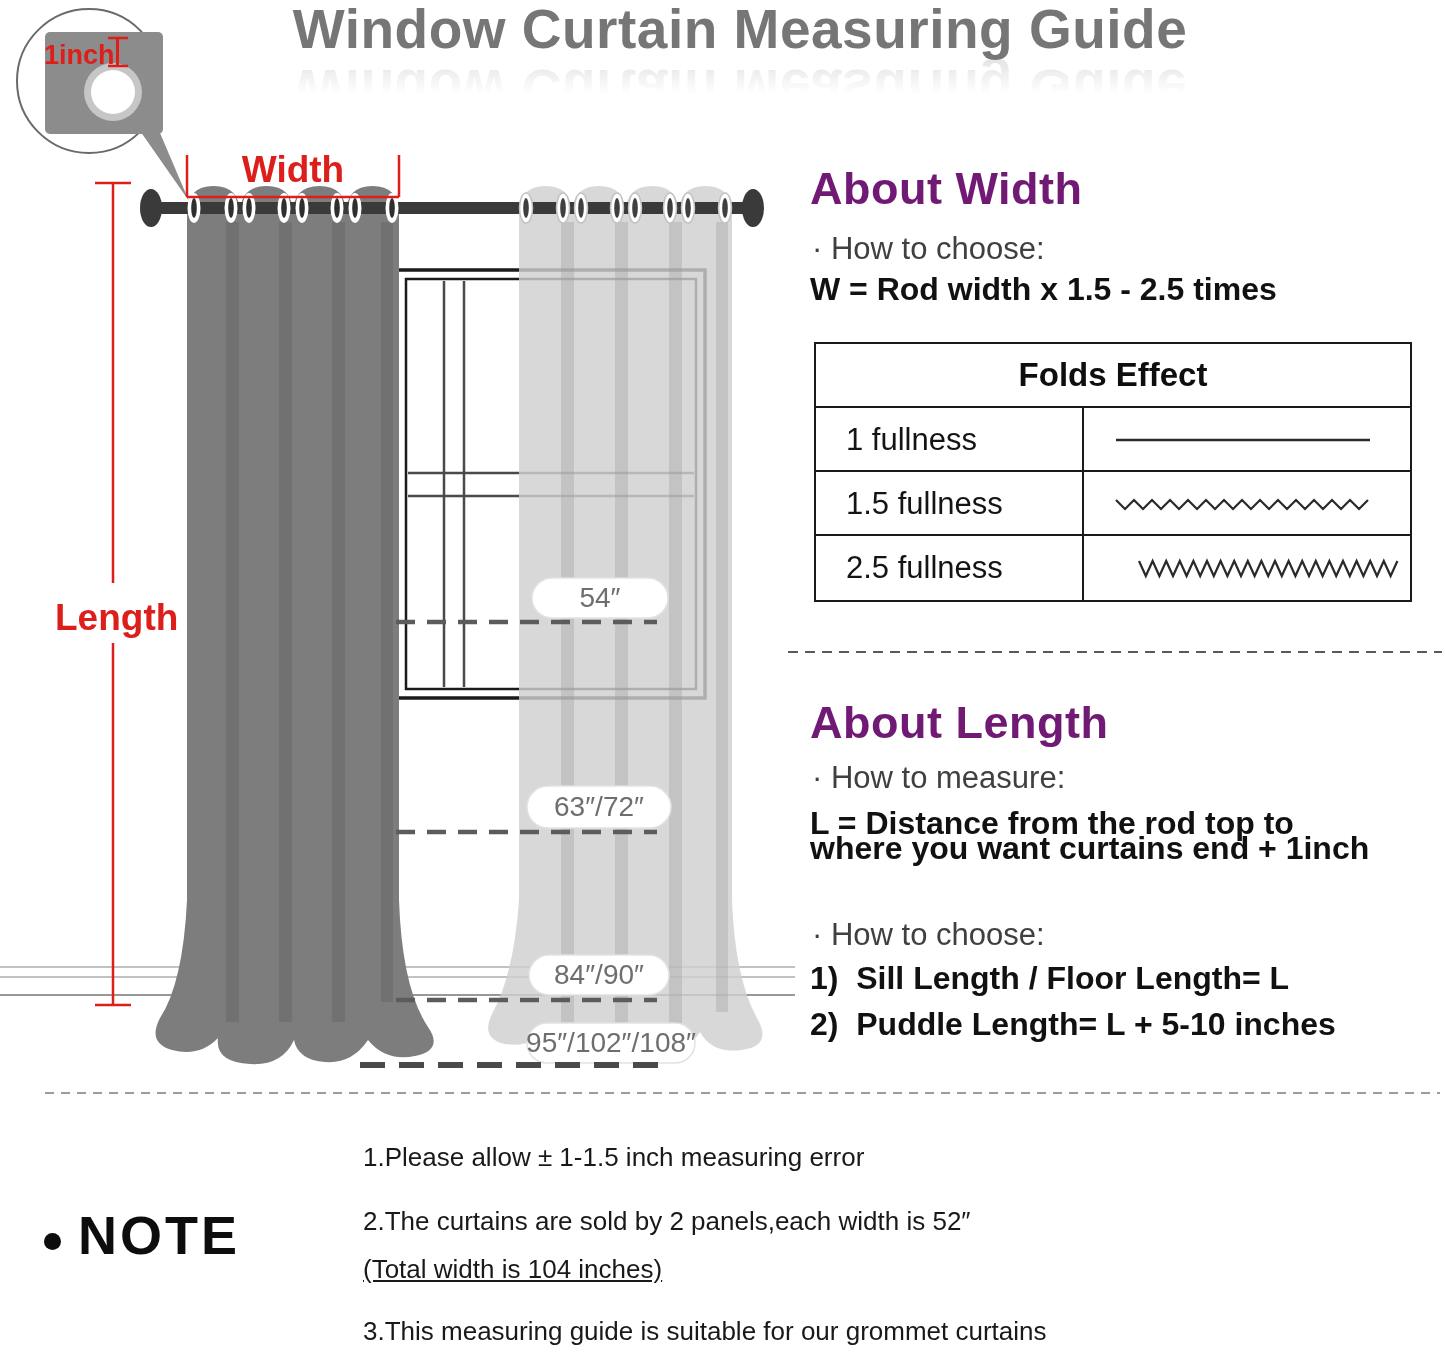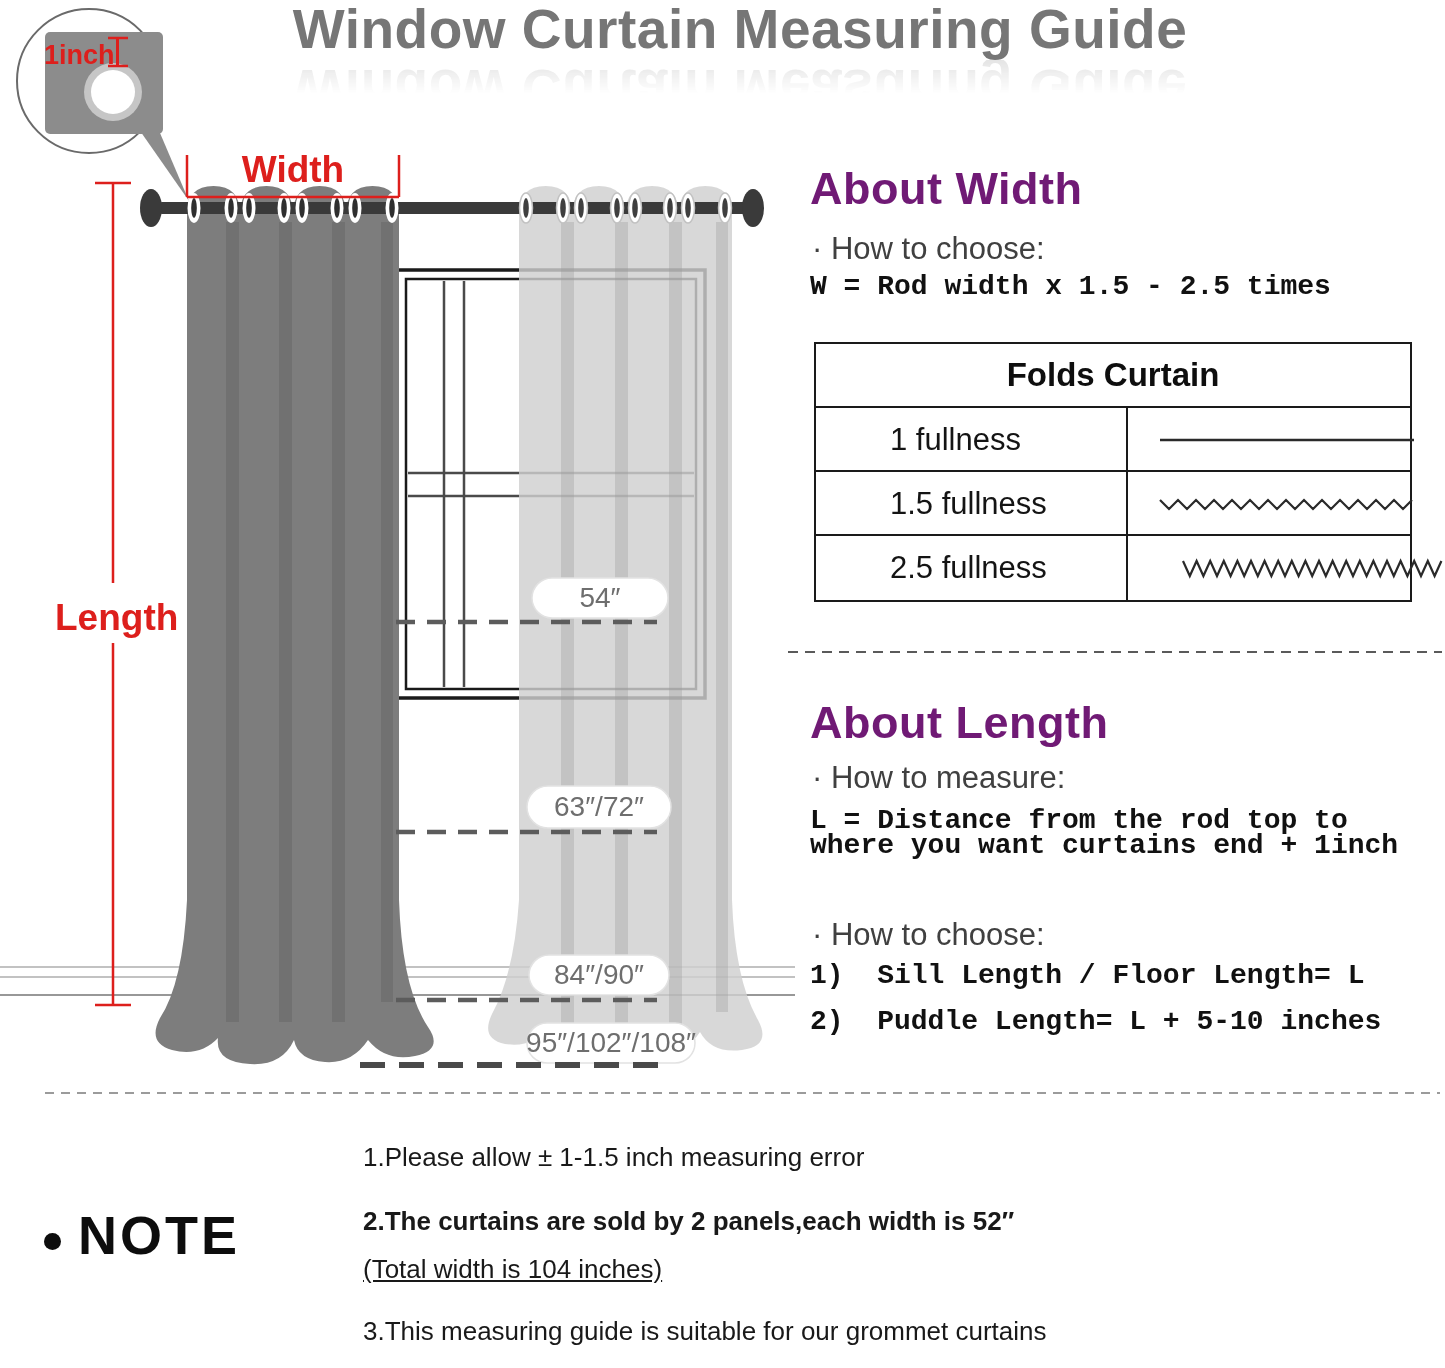--- a/index.html
+++ b/index.html
@@ -13,46 +13,46 @@
     -webkit-mask-image:linear-gradient(to bottom, rgba(0,0,0,0) 42%, rgba(0,0,0,0.75) 100%);
             mask-image:linear-gradient(to bottom, rgba(0,0,0,0) 42%, rgba(0,0,0,0.75) 100%); }
 
   
   #diagram { left:0; top:0; width:1445px; height:1368px; }
   svg text { font-family:"Liberation Sans", sans-serif; }
 
   
   .section-heading { font-size:45px; font-weight:700; color:#701a75; letter-spacing:0.5px; }
   .hint-line { font-size:31px; font-weight:400; color:#404040; }
-  .formula-line { font-size:28px; font-weight:700; color:#111111; white-space:pre-wrap;font-family:Liberation Mono, monospace; }
+  .formula-line { font-size:32px; font-weight:700; color:#111111; white-space:pre-wrap; }
   #about-width-heading { left:810px; top:163px; }
   #width-how-to { left:812px; top:231px; }
   #width-formula { left:810px; top:271px; }
 
   .folds-table { left:814px; top:342px; width:598px; border:2.5px solid #1a1a1a; background:#ffffff; }
   .ft-header { height:64px; display:flex; align-items:center; justify-content:center; font-size:33px; font-weight:700; color:#0e0e0e; border-bottom:2.5px solid #1a1a1a; }
-  .ft-row { display:grid; grid-template-columns:268px 1fr; height:64px; border-bottom:2.5px solid #1a1a1a;padding-left:44px; }
+  .ft-row { display:grid; grid-template-columns:268px 1fr; height:64px; border-bottom:2.5px solid #1a1a1a; }
   .ft-row:last-child { border-bottom:none;gap:23px; }
   .ft-label { border-right:2.5px solid #1a1a1a; display:flex; align-items:center; padding-left:30px; font-size:31px; color:#141414; }
   .ft-visual { display:flex; align-items:center; justify-content:flex-start; padding-left:18px; }
 
   #about-length-heading { left:810px; top:697px; }
   #length-how-measure { left:812px; top:760px; }
   #length-formula-1 { left:810px; top:805px; }
   #length-formula-2 { left:810px; top:830px; }
   #length-how-to { left:812px; top:917px; }
   #length-option-1 { left:810px; top:960px; }
   #length-option-2 { left:810px; top:1006px; }
 
   
   .note-bullet { left:44px; top:1233px; width:17px; height:17px; border-radius:50%; background:#0d0d0d; }
   .note-label { left:78px; top:1204px; font-size:54px; font-weight:700; letter-spacing:3px; color:#0d0d0d; }
   .note-line { left:363px; font-size:26px; font-weight:400; color:#191919; white-space:pre-wrap; }
   #note-line-1 { top:1142px; }
-  #note-line-2 { top:1206px;font-weight:bold; }
+  #note-line-2 { top:1206px; }
   #note-line-2b { top:1254px;text-decoration:underline; }
   #note-line-3 { top:1316px; }
 </style>
 </head>
 <body>
 
 <div class="abs title">Window Curtain Measuring Guide</div>
 <div class="abs title-reflection" aria-hidden="true">Window Curtain Measuring Guide</div>
 
 <svg id="diagram" class="abs" viewBox="0 0 1445 1368" xmlns="http://www.w3.org/2000/svg">
@@ -223,21 +223,21 @@
 
   <line x1="788" y1="652" x2="1442" y2="652" stroke="#5a5a5a" stroke-width="2" stroke-dasharray="10 7"></line>
   <line x1="45" y1="1093" x2="1440" y2="1093" stroke="#9b9b9b" stroke-width="2.2" stroke-dasharray="9 7"></line>
 </svg>
 
 <div class="abs section-heading" id="about-width-heading">About Width</div>
 <div class="abs hint-line" id="width-how-to">· How to choose:</div>
 <div class="abs formula-line" id="width-formula">W = Rod width x 1.5 - 2.5 times</div>
 
 <div class="abs folds-table">
-  <div class="ft-header">Folds Curtain</div>
+  <div class="ft-header">Folds Effect</div>
   <div class="ft-row">
     <div class="ft-label">1 fullness</div>
     <div class="ft-visual">
       <svg width="300" height="64" viewBox="0 0 300 64">
           <line x1="14" y1="32" x2="268" y2="32" stroke="#2a2a2a" stroke-width="2.5"></line>
         </svg>
     </div>
   </div>
   <div class="ft-row">
     <div class="ft-label">1.5 fullness</div>

